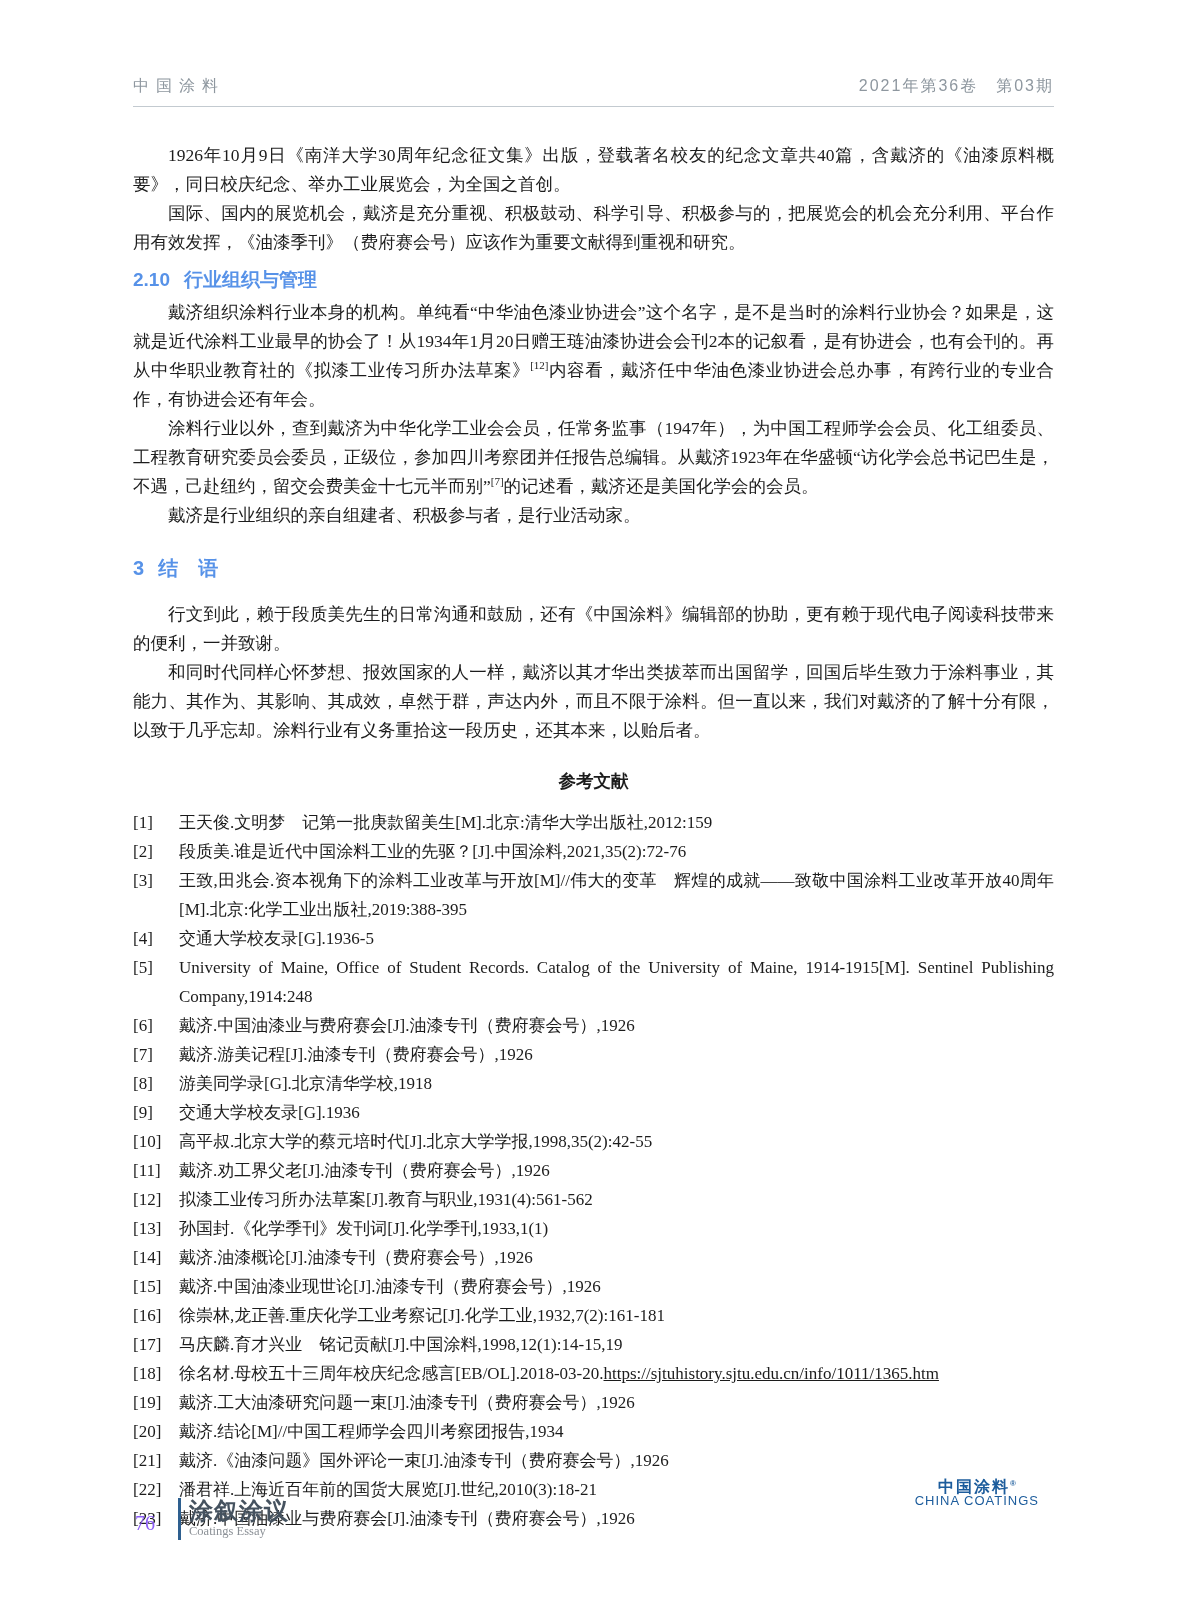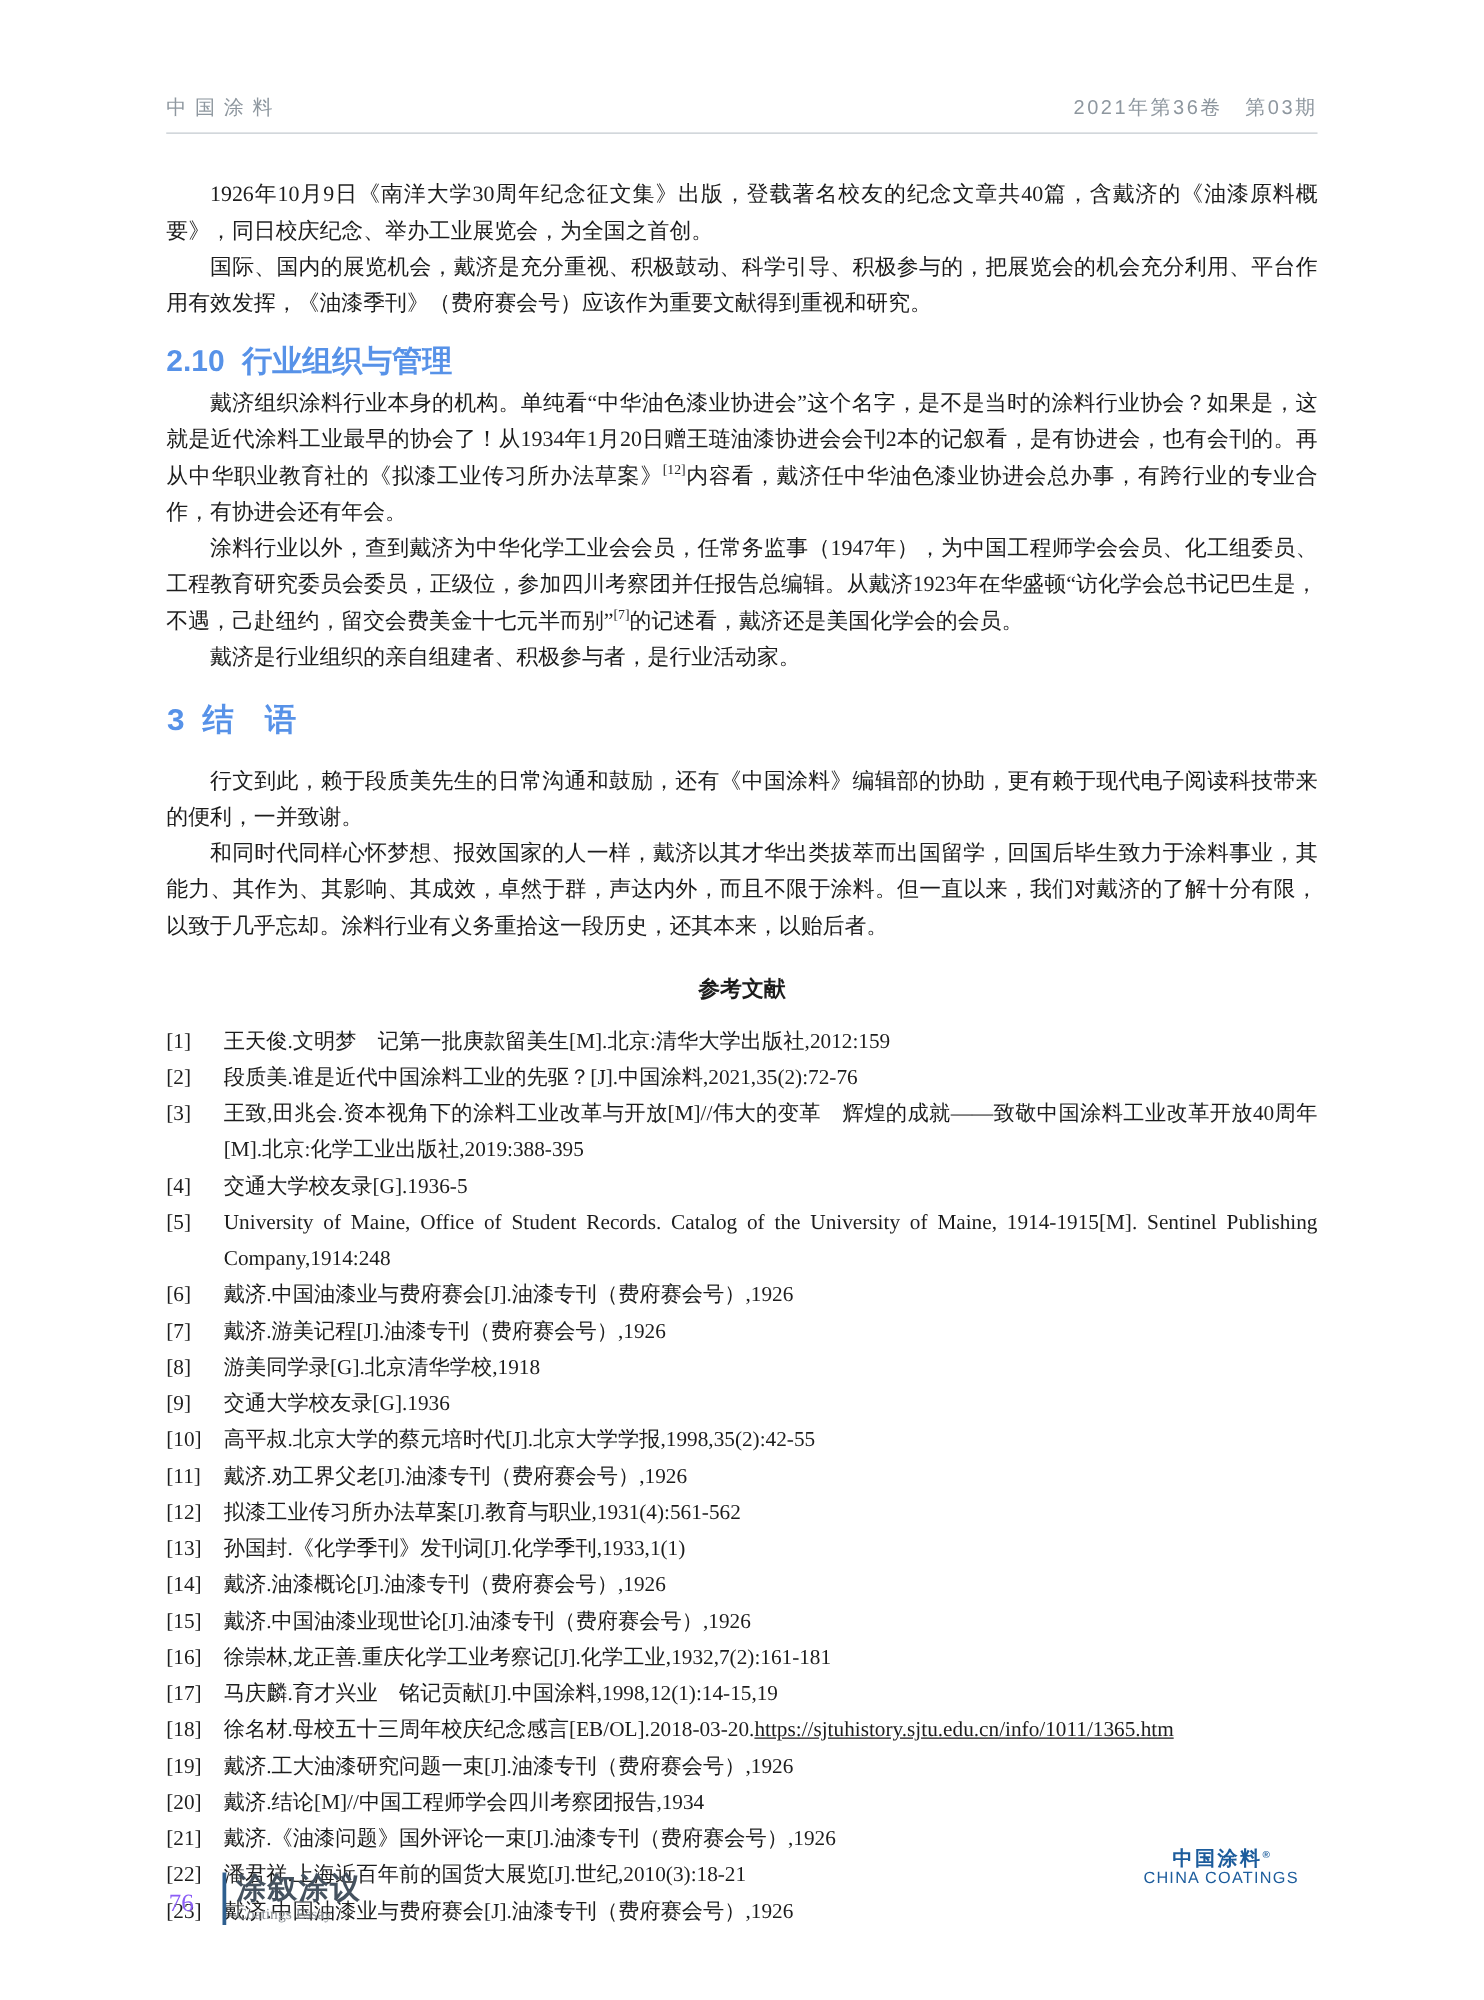--- a/index.html
+++ b/index.html
@@ -17,26 +17,26 @@
     font-size:16px;color:#8e979f;
   }
   .hdr .journal{letter-spacing:7px;}
   .hdr .issue{letter-spacing:2px;}
   
   .content{margin-top:34px;font-size:17.5px;line-height:29px;text-align:justify;}
   .para{margin:0;text-indent:2em;}
   sup{font-size:11px;line-height:0;}
   .sec-sub{
     font-family:"Liberation Sans","DejaVu Sans",sans-serif;
-    font-size:24px;font-weight:bold;margin:20px 0 5px 0;text-indent:0;line-height:26px;
+    font-size:19px;font-weight:bold;margin:10px 0 5px 0;text-indent:0;line-height:26px;
   }
   .sec-sub .sec-num{margin-right:14px;}
   .sec-main{
-    font-family:Liberation Mono, monospace;
-    font-size:25px;font-weight:bold;margin:22px 0 16px 0;text-indent:0;line-height:32px;
+    font-family:Liberation Sans, sans-serif;
+    font-size:20px;font-weight:bold;margin:22px 0 16px 0;text-indent:0;line-height:32px;
   }
   .sec-main .sec-num{margin-right:14px;}
   .refs-title{
     text-align:center;font-weight:bold;font-size:17.5px;
     font-family:"Liberation Sans","DejaVu Sans",sans-serif;
     margin:22px 0 12px 0;
   }
   .refs{font-size:17px;line-height:29px;}
   .ref-item{display:flex;}
   .ref-num{width:46px;flex:0 0 46px;}

